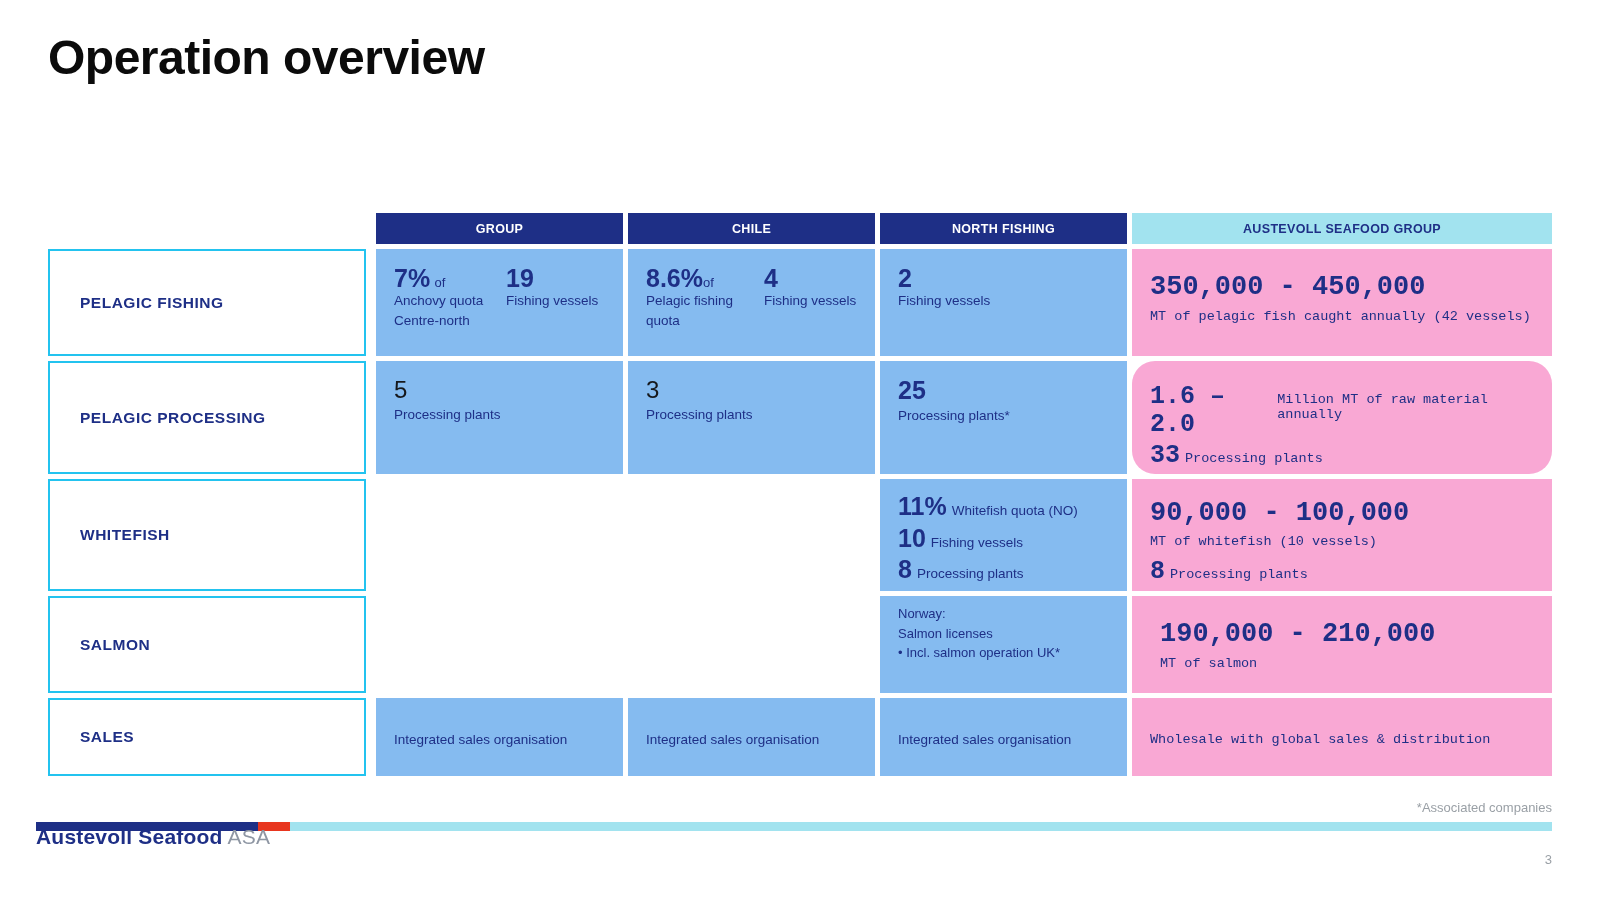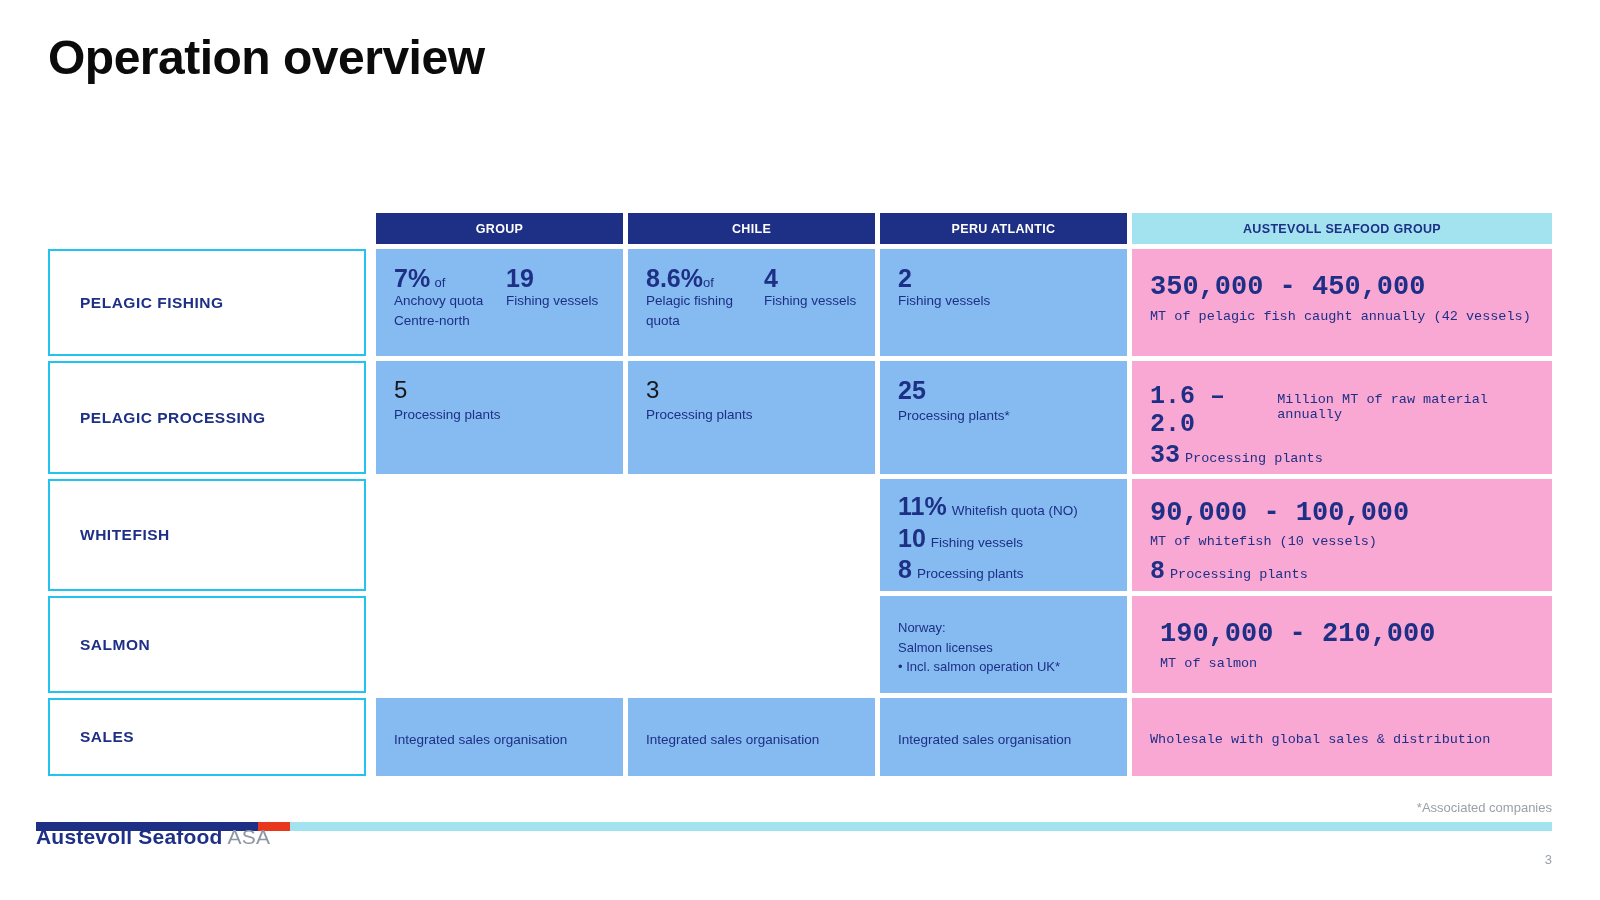--- a/index.html
+++ b/index.html
@@ -99,21 +99,21 @@
 
 <div class="matrix">
 
   <div class="grid-row hdr-row">
     <div class="col-label hdr blank"></div>
     <div class="gap-label"></div>
     <div class="col-peru hdr dark">GROUP</div>
     <div class="gap-x"></div>
     <div class="col-chile hdr dark">CHILE</div>
     <div class="gap-x"></div>
-    <div class="col-na hdr dark">PERU ATLANTIC</div>
+    <div class="col-na hdr dark">NORTH FISHING</div>
     <div class="gap-x"></div>
     <div class="col-group hdr light">AUSTEVOLL SEAFOOD GROUP</div>
   </div>
 
   <div class="grid-row" style="height:107px;margin-bottom:5px;">
     <div class="col-label label-box">
       <span>PELAGIC FISHING</span>
     </div>
     <div class="gap-label"></div>
 
@@ -177,21 +177,21 @@
       <div class="sub" style="margin-top:3px;">Processing plants</div>
     </div>
     <div class="gap-x"></div>
 
     <div class="col-na cell mid">
       <div class="big">25</div>
       <div class="sub" style="margin-top:3px;">Processing plants*</div>
     </div>
     <div class="gap-x"></div>
 
-    <div class="col-group cell grp" style="padding-top:22px;">
+    <div class="col-group cell grp" style="padding-top:22px;border-radius:23px;">
       <div class="inline-row">
         <span class="n">1.6 – 2.0</span>
         <span class="t">Million MT of raw material annually</span>
       </div>
       <div class="inline-row">
         <span class="n">33</span>
         <span class="t">Processing plants</span>
       </div>
     </div>
   </div>
@@ -237,21 +237,21 @@
     <div class="col-label label-box">
       <span>SALMON</span>
     </div>
     <div class="gap-label"></div>
 
     <div class="col-peru cell empty"></div>
     <div class="gap-x"></div>
     <div class="col-chile cell empty"></div>
     <div class="gap-x"></div>
 
-    <div class="col-na cell mid" style="padding-top:22px;">
+    <div class="col-na cell mid" style="padding-top:8px;">
       <div class="sub-sm">Norway:</div>
       <div class="sub-sm">Salmon licenses</div>
       <div class="sub-sm">• Incl. salmon operation UK*</div>
     </div>
     <div class="gap-x"></div>
 
     <div class="col-group cell grp" style="padding-top:24px;padding-left:28px;">
       <div class="big" style="font-size:27px;">190,000 - 210,000</div>
       <div class="sub" style="margin-top:6px;">MT of salmon</div>
     </div>

